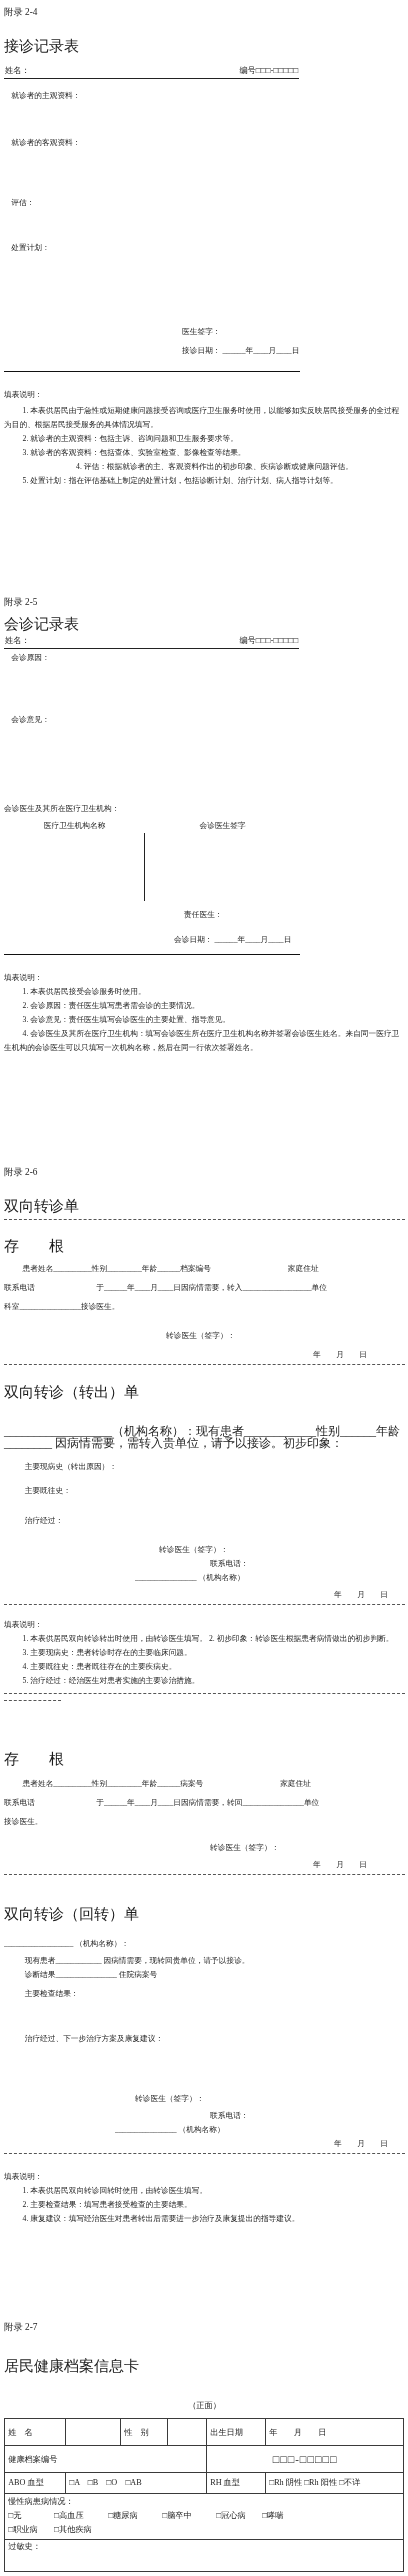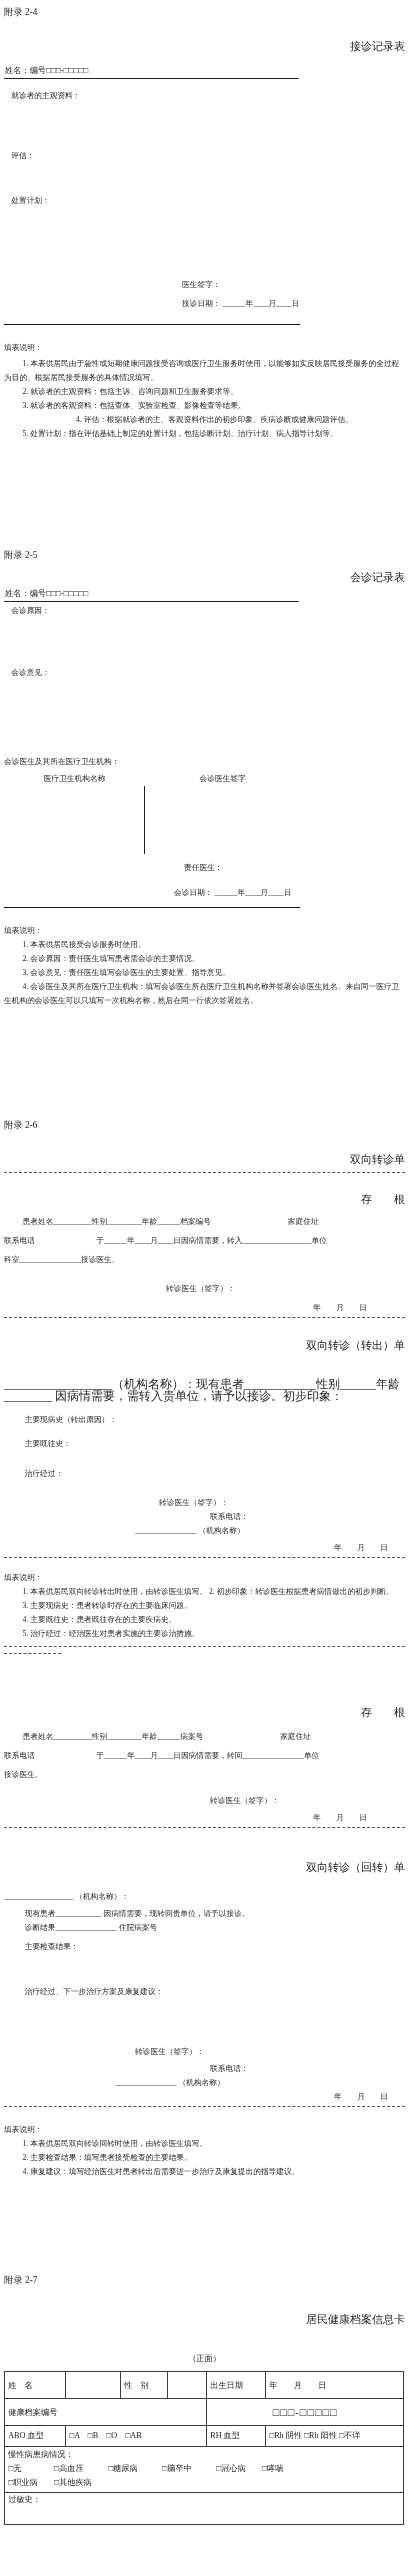--- a/index.html
+++ b/index.html
@@ -1,31 +1,31 @@
 <!DOCTYPE html>
 <html style="font-size:8.2px"><head>
 <meta charset="utf-8">
 <style>
   *{margin:0;padding:0;box-sizing:border-box}
   html,body{background:#ffffff}
   .doc{width:409px;min-height:4046px;background:#fff;color:#1c1c1c;
        font-family:"Liberation Serif","DejaVu Serif",serif;
        padding:6.2px 4.1px 12.4px 4.1px;position:relative}
   .app-label{font-size:9.3px;line-height:13.4px}
-  .center-title{text-align:right;font-size:11px;line-height:13.4px}
+  .center-title{text-align:left;font-size:15px;line-height:13.4px}
   .side-label{text-align:center;font-size:8.2px;line-height:13.4px}
   .fline{font-size:7.7px;line-height:14px}
   .para{font-size:12px;line-height:12px}
   .stub-line{font-size:7.7px;line-height:19px}
   .note{font-size:7.7px;line-height:14px;text-indent:18.5px}
   .note-deep{text-indent:72px}
   .ind14{padding-left:7.2px}
   .ind36{text-indent:18.5px}
   .ind40{padding-left:20.6px}
-  .name-row{width:295px;display:flex;
+  .name-row{width:295px;display:flex;justify-content:space-between;
             border-bottom:1px solid #222;font-size:8.2px;line-height:14px;padding:0 1px}
   .rule-thick{border:0;border-top:1.5px solid #111;width:296px}
   .rule-dash{border:0;border-top:1px dashed #555;width:100%}
   .rule-dash.short{width:57px}
   .ctable{width:296px;font-size:7.7px}
   .ctable .hd{display:flex;text-align:center;line-height:14px}
   .ctable .bd{display:flex;height:68px}
   .ctable .cl{width:141px}
   .ctable .cr{flex:1}
   .ctable .bd .cl{border-right:1px solid #222}
@@ -53,20 +53,21 @@
 
 <div class="doc">
 
   <div class="app-label">附录 2-4</div>
   <div class="center-title mt40">接诊记录表</div>
   <div class="name-row mt20">
     <span>姓名：</span>
     <span>编号□□□-□□□□□</span>
   </div>
   <div class="fline ind14 mt20">就诊者的主观资料：</div>
+  <div class="fline ind14 mt65">就诊者的客观资料：</div>
   <div class="fline ind14 mt90">评估：</div>
   <div class="fline ind14 mt60">处置计划：</div>
   <div class="fline ml345 mt135">医生签字：</div>
   <div class="fline ml345 mt10">接诊日期： ______年____月____日</div>
   <hr class="rule-thick mt25">
   <div class="fline mt30">填表说明：</div>
   <div class="note mt5">1. 本表供居民由于急性或短期健康问题接受咨询或医疗卫生服务时使用，以能够如实反映居民接受服务的全过程为目的、根据居民接受服务的具体情况填写。</div>
   <div class="note">2. 就诊者的主观资料：包括主诉、咨询问题和卫生服务要求等。</div>
   <div class="note">3. 就诊者的客观资料：包括查体、实验室检查、影像检查等结果。</div>
   <div class="note note-deep">4. 评估：根据就诊者的主、客观资料作出的初步印象、疾病诊断或健康问题评估。</div>

